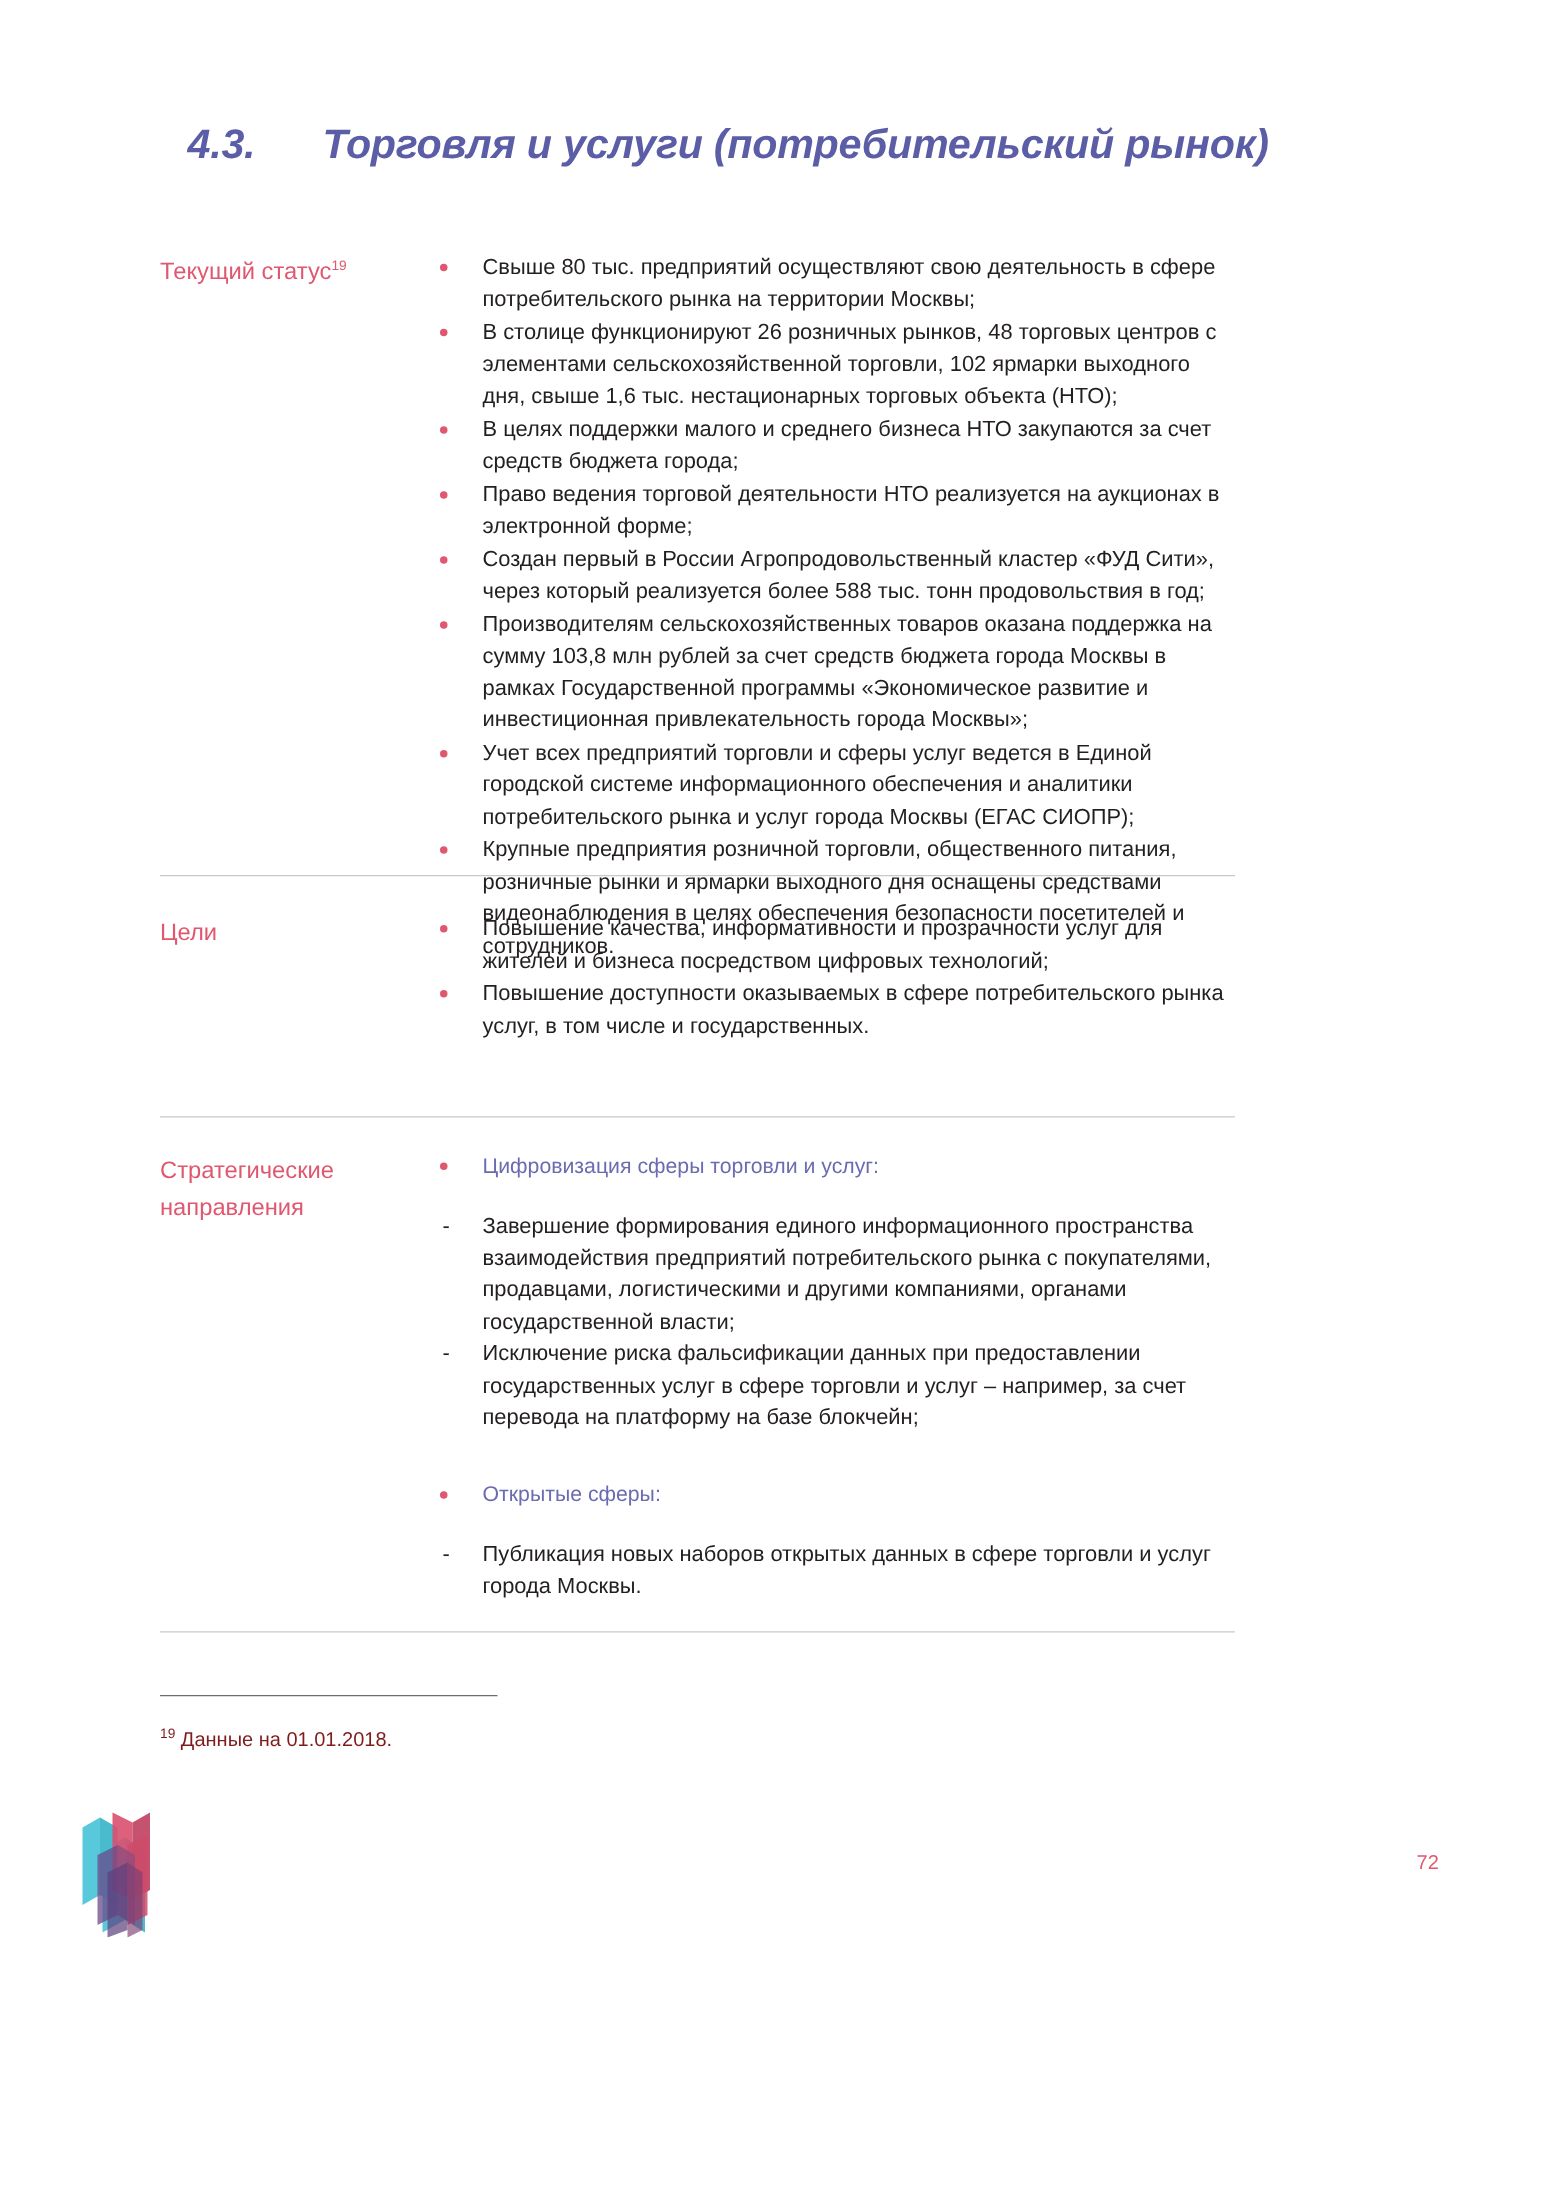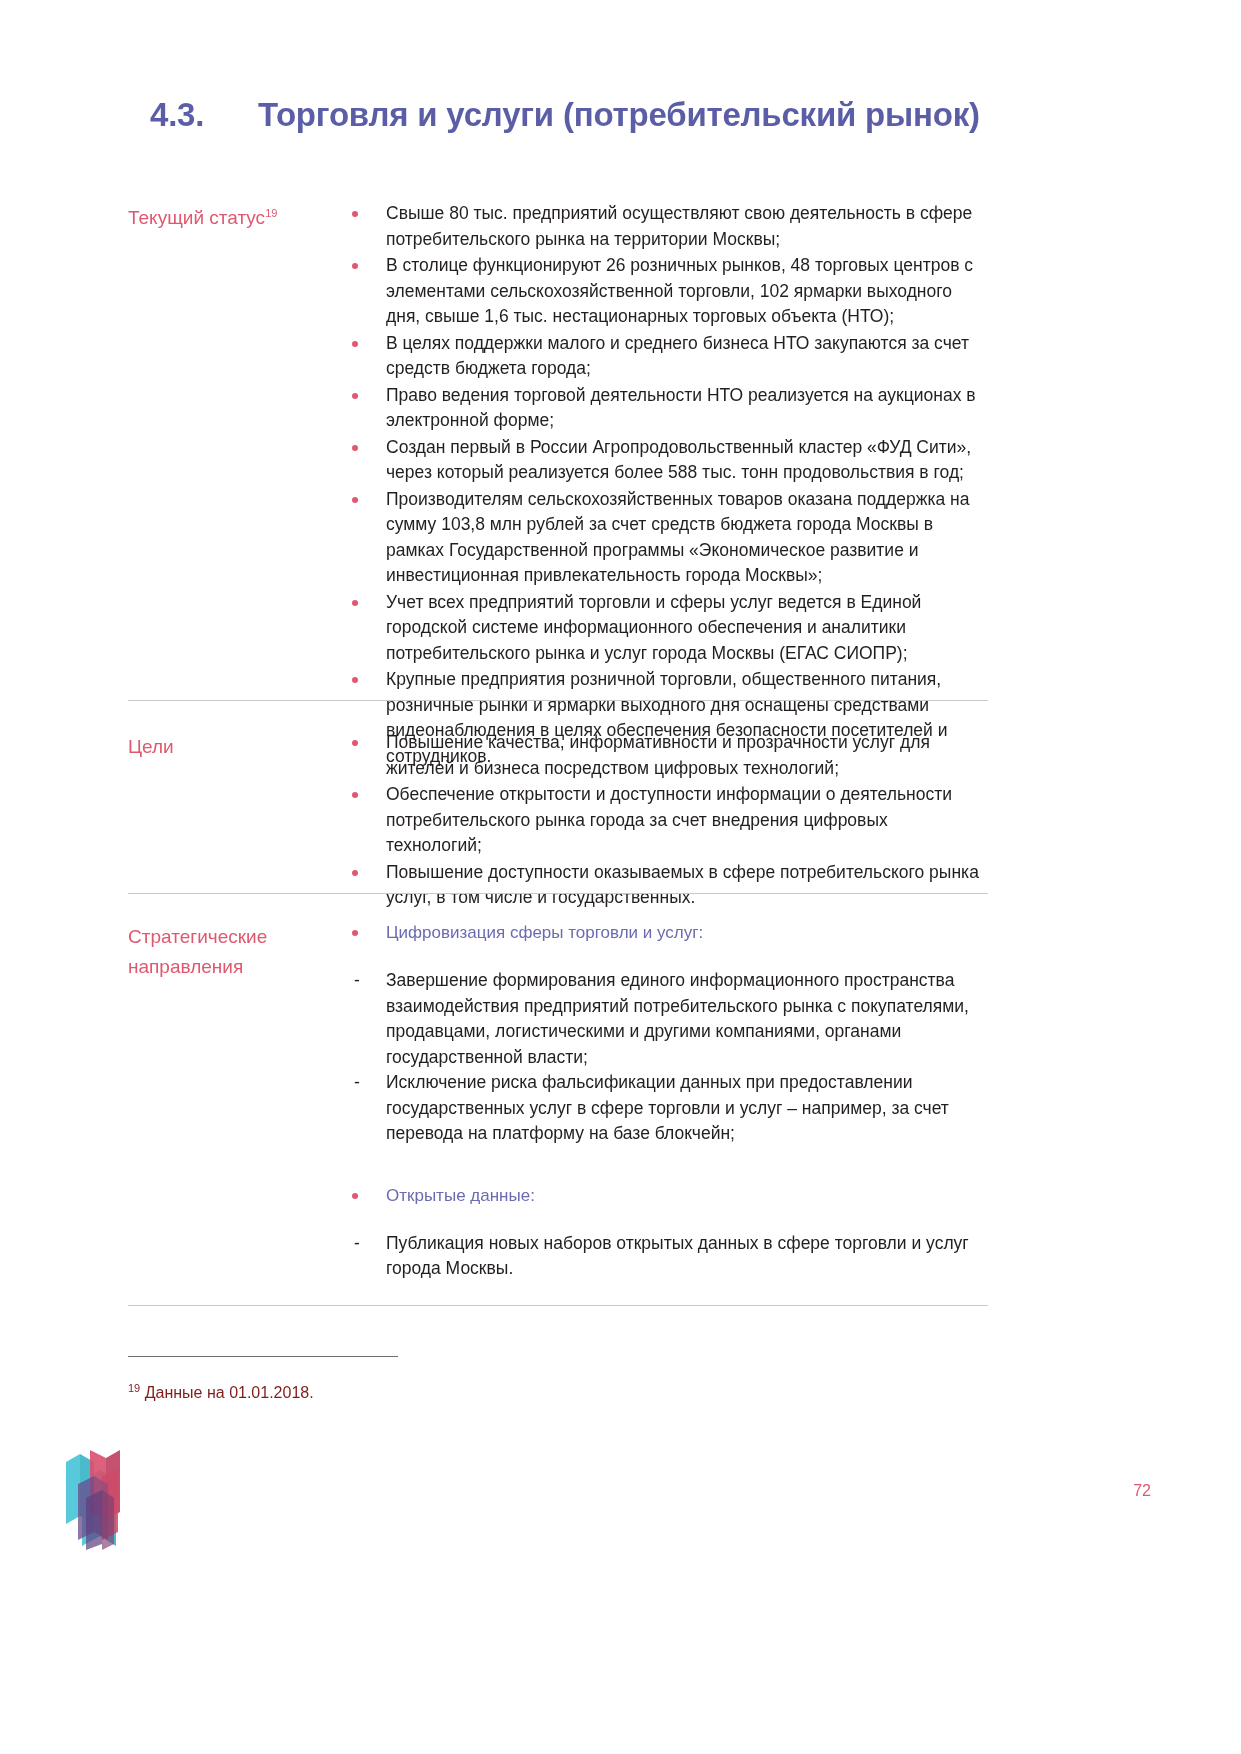--- a/index.html
+++ b/index.html
@@ -29,20 +29,21 @@
     position: absolute;
     left: 150px;
     top: 96px;
     width: 960px;
     display: flex;
     align-items: baseline;
     color: #5b5ea6;
     font-size: 33px;
     font-weight: bold;
     letter-spacing: -0.2px;
+    font-style: italic;
   }
   .doc-heading .num {
     width: 108px;
     flex: 0 0 108px;
   }
   .doc-heading .ttl {
     flex: 1;
   }
 
   
@@ -212,21 +213,20 @@
 
   <div class="rule" style="top:700px;"></div>
 
   <div class="section" id="sec-goals" style="top:730px;">
     <div class="label-col">
       <span>Цели</span>
     </div>
     <div class="content-col">
       <ul class="bullets">
         <li>Повышение качества, информативности и прозрачности услуг для жителей и бизнеса посредством цифровых технологий;</li>
-        <li>Обеспечение открытости и доступности информации о деятельности потребительского рынка города за счет внедрения цифровых технологий;</li>
         <li>Повышение доступности оказываемых в сфере потребительского рынка услуг, в том числе и государственных.</li>
       </ul>
     </div>
   </div>
 
   <div class="rule" style="top:893px;"></div>
 
   <div class="section" id="sec-strategy" style="top:920px;">
     <div class="label-col">
       <div>Стратегические</div>
@@ -239,21 +239,21 @@
       </ul>
       <div class="block-gap"></div>
       <ul class="dashes">
         <li>Завершение формирования единого информационного пространства взаимодействия предприятий потребительского рынка с покупателями, продавцами, логистическими и другими компаниями, органами государственной власти;</li>
         <li>Исключение риска фальсификации данных при предоставлении государственных услуг в сфере торговли и услуг – например, за счет перевода на платформу на базе блокчейн;</li>
       </ul>
 
       <div class="block-gap" style="height:36px;"></div>
 
       <ul class="bullets lead">
-        <li>Открытые данные:</li>
+        <li>Открытые сферы:</li>
       </ul>
       <div class="block-gap"></div>
       <ul class="dashes">
         <li>Публикация новых наборов открытых данных в сфере торговли и услуг города Москвы.</li>
       </ul>
 
     </div>
   </div>
 
   <div class="rule" style="top:1305px;"></div>

